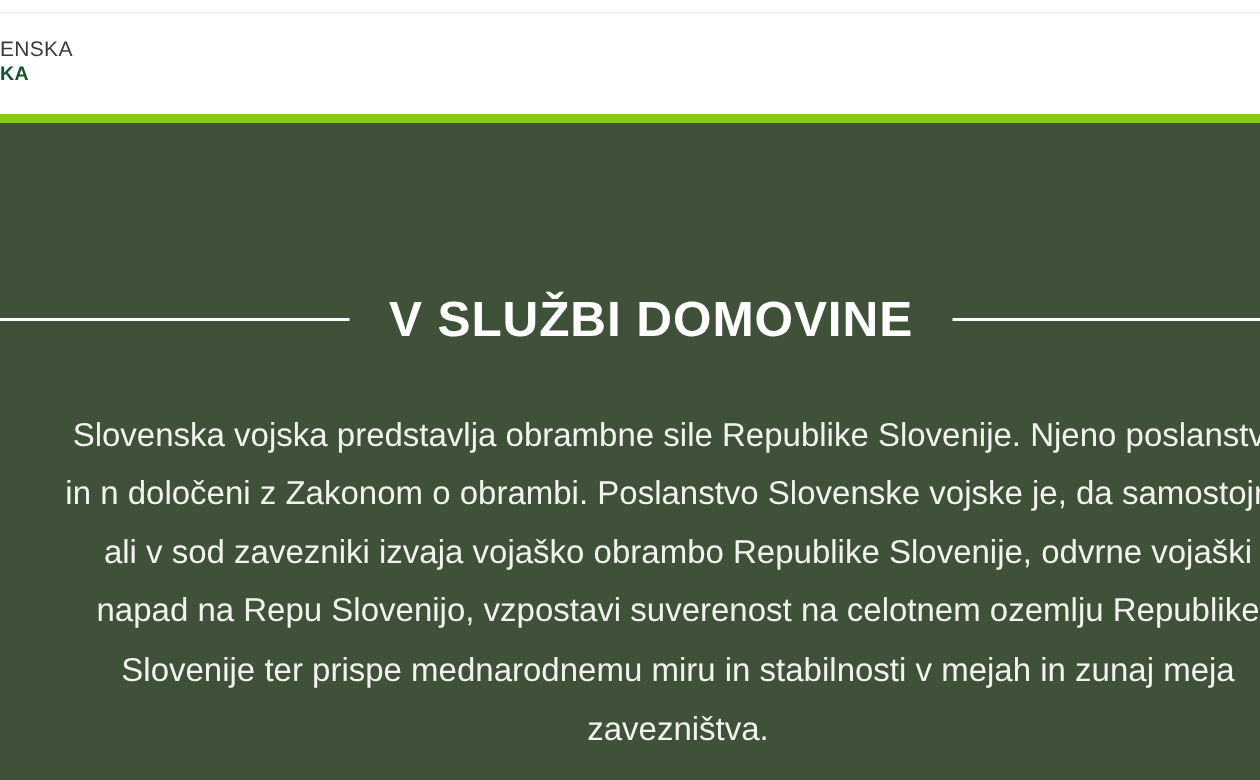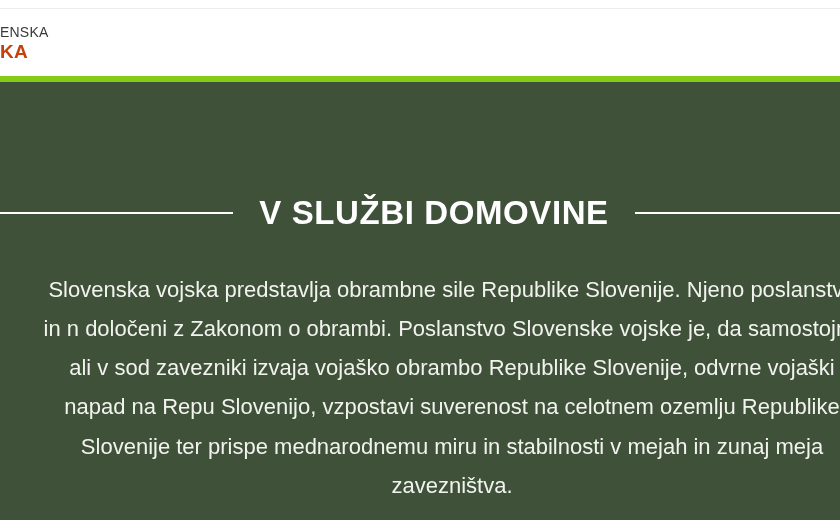--- a/index.html
+++ b/index.html
@@ -47,23 +47,23 @@
     color: #2b2b2b;
   }
   .brand-line1 {
     font-size: 14px;
     letter-spacing: 0.2px;
     color: #3a3a3a;
     font-weight: 400;
     white-space: nowrap;
   }
   .brand-line2 {
-    font-size: 19px;
+    font-size: 13px;
     letter-spacing: 0.2px;
-    color: #c2410c;
+    color: #14532d;
     font-weight: 700;
     white-space: nowrap;
   }
 
   
   .hero {
     position: absolute;
     top: 82px;
     left: 0;
     width: 840px;

